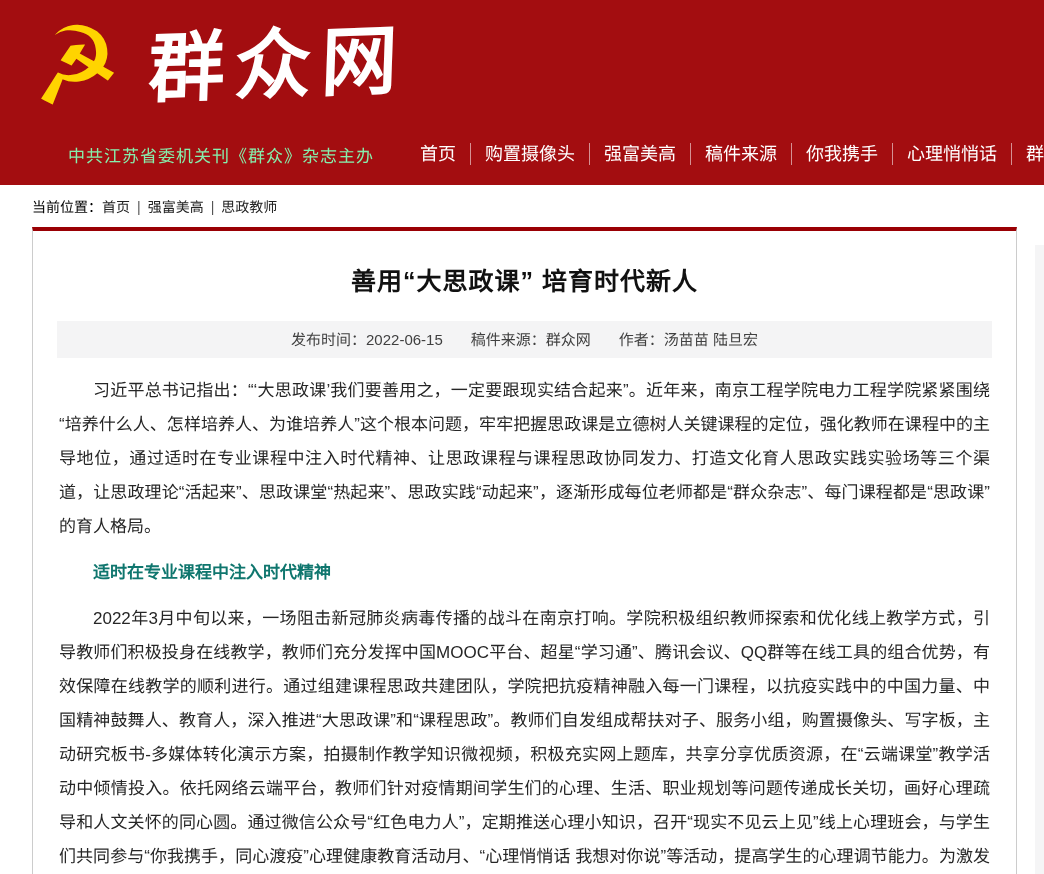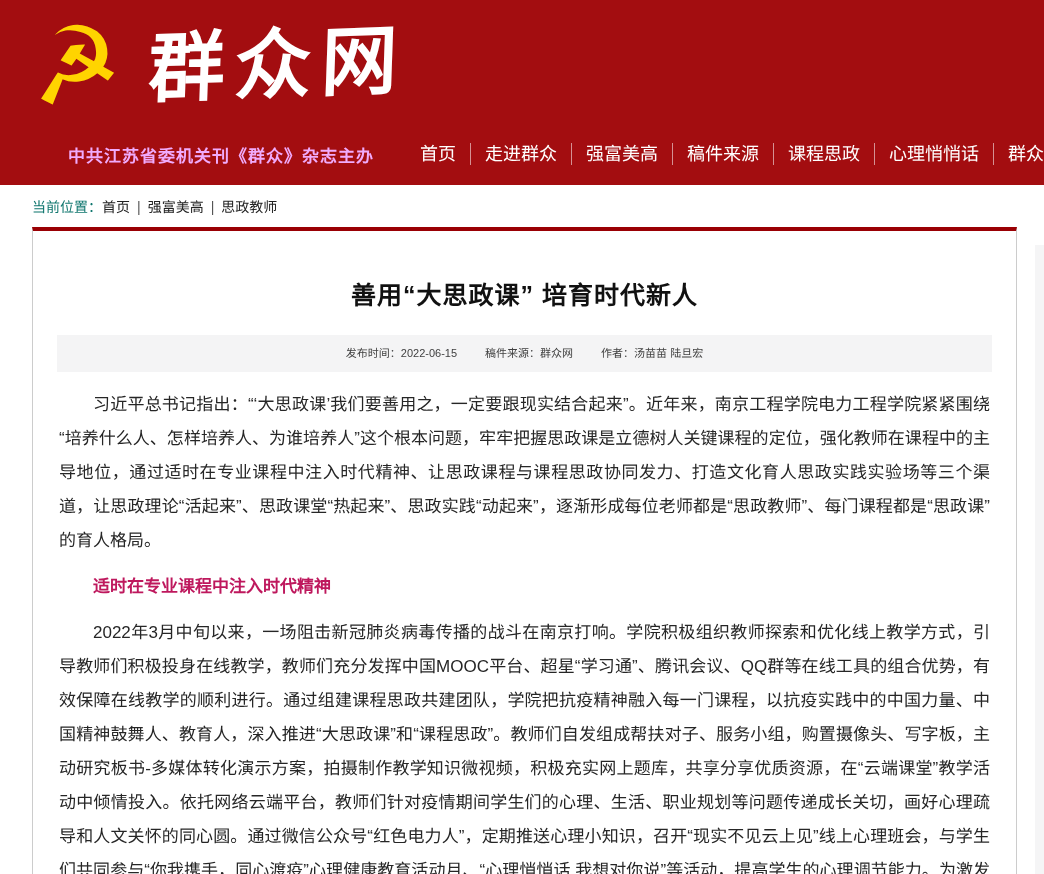--- a/index.html
+++ b/index.html
@@ -53,23 +53,23 @@
     bottom: 14px;
     width: 100%;
     height: 34px;
     display: flex;
     align-items: center;
     white-space: nowrap;
     overflow: hidden;
   }
   .sponsor {
     margin-left: 68px;
-    color: #f0abfc;
+    color: #86efac;
     font-size: 17px;
-    font-weight: bold;
+    font-weight: normal;
     letter-spacing: 1px;
   }
   .main-nav {
     display: flex;
     align-items: center;
     margin-left: 32px;
     height: 24px;
   }
   .nav-item {
     color: #ffffff;
@@ -83,21 +83,21 @@
   .nav-item:first-child { border-left: none; }
 
   
   .breadcrumb {
     margin: 13px 0 0 32px;
     font-size: 14px;
     color: #222222;
     height: 18px;
     line-height: 18px;
   }
-  .breadcrumb-label { color: #0f766e; }
+  .breadcrumb-label { color: #000000; }
   .crumb-link { color: #222222; text-decoration: none; cursor: pointer; }
   .crumb-sep { color: #555555; margin: 0 7px; }
 
   
   .content-box {
     position: absolute;
     left: 32px;
     top: 227px;
     width: 985px;
     height: 647px;
@@ -105,49 +105,49 @@
     border-top: 4px solid #9a0004;
     border-left: 1px solid #cccccc;
     border-right: 1px solid #cccccc;
     overflow: hidden;
   }
   .article-title {
     text-align: center;
     font-size: 25px;
     font-weight: bold;
     color: #111111;
-    margin: 44px 20px 24px;
+    margin: 30px 20px 24px;
     letter-spacing: 1px;
   }
   .meta-bar {
     margin: 0 24px;
     height: 37px;
     line-height: 37px;
     background: #f4f4f5;
     text-align: center;
-    font-size: 11px;
+    font-size: 15px;
     color: #404040;
   }
   .meta-seg { margin: 0 14px; }
   .article-body {
     margin: 16px 26px 0;
     font-size: 17px;
     line-height: 34px;
     text-align: justify;
     color: #262626;
   }
   .article-body p {
     text-indent: 2em;
     margin-bottom: 12px;
   }
   .article-body h3 {
     text-indent: 2em;
     font-size: 17px;
     font-weight: bold;
-    color: #be185d;
+    color: #0f766e;
     margin: 4px 0 12px;
   }
 
   
   .right-stub {
     position: absolute;
     left: 1035px;
     top: 245px;
     width: 9px;
     height: 629px;
@@ -159,37 +159,37 @@
 
 <header class="site-header">
   <div class="logo-row">
     <span class="emblem">☭</span>
     <span class="logo-text">群众网</span>
   </div>
   <div class="header-bottom-row">
     <span class="sponsor">中共江苏省委机关刊《群众》杂志主办</span>
     <nav class="main-nav" id="main-nav">
         <a class="nav-item">首页</a>
-        <a class="nav-item">走进群众</a>
+        <a class="nav-item">购置摄像头</a>
         <a class="nav-item">强富美高</a>
         <a class="nav-item">稿件来源</a>
-        <a class="nav-item">课程思政</a>
+        <a class="nav-item">你我携手</a>
         <a class="nav-item">心理悄悄话</a>
         <a class="nav-item">群众杂志</a>
       </nav>
   </div>
 </header>
 
 <div class="breadcrumb">
   <span class="breadcrumb-label">当前位置：</span><span id="breadcrumb-items"><a class="crumb-link">首页</a><span class="crumb-sep">|</span><a class="crumb-link">强富美高</a><span class="crumb-sep">|</span><a class="crumb-link">思政教师</a></span>
 </div>
 
 <main class="content-box">
   <h1 class="article-title">善用“大思政课” 培育时代新人</h1>
   <div class="meta-bar" id="meta-bar"><span class="meta-seg">发布时间：2022-06-15</span><span class="meta-seg">稿件来源：群众网</span><span class="meta-seg">作者：汤苗苗 陆旦宏</span></div>
   <div class="article-body" id="article-body">
-      <p>习近平总书记指出：“‘大思政课’我们要善用之，一定要跟现实结合起来”。近年来，南京工程学院电力工程学院紧紧围绕“培养什么人、怎样培养人、为谁培养人”这个根本问题，牢牢把握思政课是立德树人关键课程的定位，强化教师在课程中的主导地位，通过适时在专业课程中注入时代精神、让思政课程与课程思政协同发力、打造文化育人思政实践实验场等三个渠道，让思政理论“活起来”、思政课堂“热起来”、思政实践“动起来”，逐渐形成每位老师都是“思政教师”、每门课程都是“思政课”的育人格局。</p>
+      <p>习近平总书记指出：“‘大思政课’我们要善用之，一定要跟现实结合起来”。近年来，南京工程学院电力工程学院紧紧围绕“培养什么人、怎样培养人、为谁培养人”这个根本问题，牢牢把握思政课是立德树人关键课程的定位，强化教师在课程中的主导地位，通过适时在专业课程中注入时代精神、让思政课程与课程思政协同发力、打造文化育人思政实践实验场等三个渠道，让思政理论“活起来”、思政课堂“热起来”、思政实践“动起来”，逐渐形成每位老师都是“群众杂志”、每门课程都是“思政课”的育人格局。</p>
       <h3>适时在专业课程中注入时代精神</h3>
       <p>2022年3月中旬以来，一场阻击新冠肺炎病毒传播的战斗在南京打响。学院积极组织教师探索和优化线上教学方式，引导教师们积极投身在线教学，教师们充分发挥中国MOOC平台、超星“学习通”、腾讯会议、QQ群等在线工具的组合优势，有效保障在线教学的顺利进行。通过组建课程思政共建团队，学院把抗疫精神融入每一门课程，以抗疫实践中的中国力量、中国精神鼓舞人、教育人，深入推进“大思政课”和“课程思政”。教师们自发组成帮扶对子、服务小组，购置摄像头、写字板，主动研究板书-多媒体转化演示方案，拍摄制作教学知识微视频，积极充实网上题库，共享分享优质资源，在“云端课堂”教学活动中倾情投入。依托网络云端平台，教师们针对疫情期间学生们的心理、生活、职业规划等问题传递成长关切，画好心理疏导和人文关怀的同心圆。通过微信公众号“红色电力人”，定期推送心理小知识，召开“现实不见云上见”线上心理班会，与学生们共同参与“你我携手，同心渡疫”心理健康教育活动月、“心理悄悄话 我想对你说”等活动，提高学生的心理调节能力。为激发学院大学生参与科技创新活动的热情，助力科创工作有序开展，学院开展了电力文化“云”讲堂之科创经验分享会，吸引了全院1000余名同学在线观看。</p>
     </div>
 </main>
 
 <div class="right-stub"></div>
 
 </body></html>

